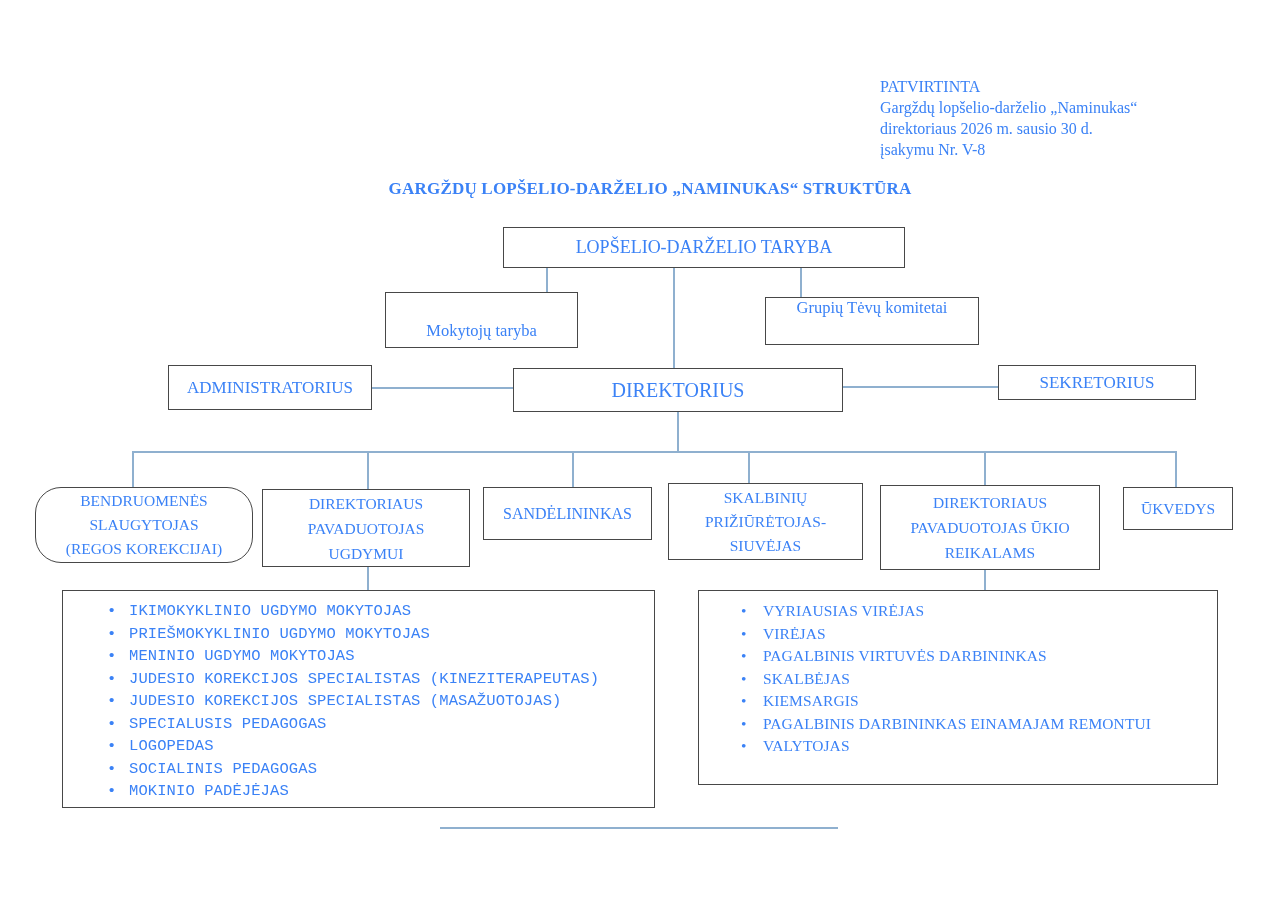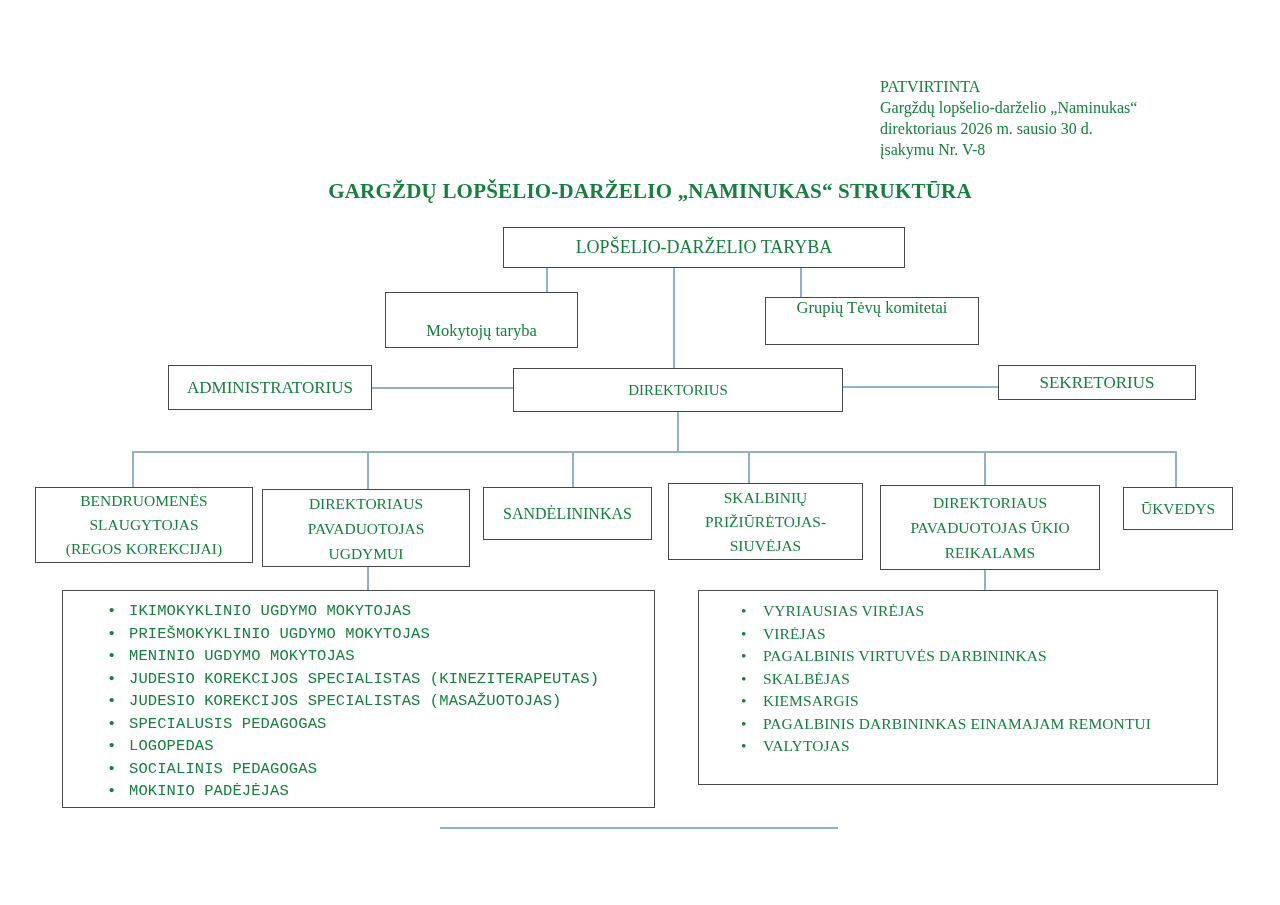--- a/index.html
+++ b/index.html
@@ -1,48 +1,48 @@
 <!DOCTYPE html>
 <html lang="lt" style="--connector: #8fb0cf;"><head>
 <meta charset="utf-8">
 <style>
   html,body { margin:0; padding:0; background:#ffffff; }
   .canvas {
     position:relative; width:1280px; height:905px; background:#fff;
-    font-family:"Liberation Serif","DejaVu Serif",serif; color:#15803d;
+    font-family:"Liberation Serif","DejaVu Serif",serif; color:#3b82f6;
     overflow:hidden;
   }
   
   .approval {
     position:absolute; left:880px; top:76px; width:370px;
     font-size:16px; line-height:21px; white-space:pre-line;
   }
   .title {
     position:absolute; left:320px; top:179px; width:660px;
-    font-size:21px; font-weight:bold; text-align:center; letter-spacing:.2px;
+    font-size:17px; font-weight:bold; text-align:center; letter-spacing:.2px;
   }
   
   .cline { position:absolute; background:var(--connector,#8fb0cf); }
   .cline.h { height:2px; }
   .cline.v { width:2px; }
   
   .node {
     position:absolute; box-sizing:border-box; background:#fff;
     border:1.5px solid #474747;
     display:flex; align-items:center; justify-content:center;
     text-align:center; white-space:pre-line;
   }
   .node.top-align { align-items:flex-start; }
   #n-taryba          { left:503px; top:227px; width:402px; height:41px; font-size:18px; }
   #n-mokytoju        { left:385px; top:292px; width:193px; height:56px; font-size:16.5px; padding-top:28px; }
   #n-grupiu          { left:765px; top:297px; width:214px; height:48px; font-size:16.5px; }
   #n-administratorius{ left:168px; top:365px; width:204px; height:45px; font-size:17px; }
-  #n-direktorius     { left:513px; top:368px; width:330px; height:44px; font-size:15px; }
+  #n-direktorius     { left:513px; top:368px; width:330px; height:44px; font-size:20px; }
   #n-sekretorius     { left:998px; top:365px; width:198px; height:35px; font-size:17px; }
-  #n-slaugytojas     { left:35px;  top:487px; width:218px; height:76px; font-size:15.5px; line-height:24px; }
+  #n-slaugytojas     { left:35px;  top:487px; width:218px; height:76px; font-size:15.5px; line-height:24px;border-radius:26px; }
   #n-pav-ugdymui     { left:262px; top:489px; width:208px; height:78px; font-size:15.5px; line-height:25px; }
   #n-sandelininkas   { left:483px; top:487px; width:169px; height:53px; font-size:16px; }
   #n-skalbiniu       { left:668px; top:483px; width:195px; height:77px; font-size:15.5px; line-height:24px; }
   #n-pav-ukio        { left:880px; top:485px; width:220px; height:85px; font-size:15.5px; line-height:25px; }
   #n-ukvedys         { left:1123px;top:487px; width:110px; height:43px; font-size:15.5px; }
   
   .staff-list {
     position:absolute; box-sizing:border-box; margin:0; background:#fff;
     border:1.5px solid #474747; list-style:none;
     font-size:15.5px;

